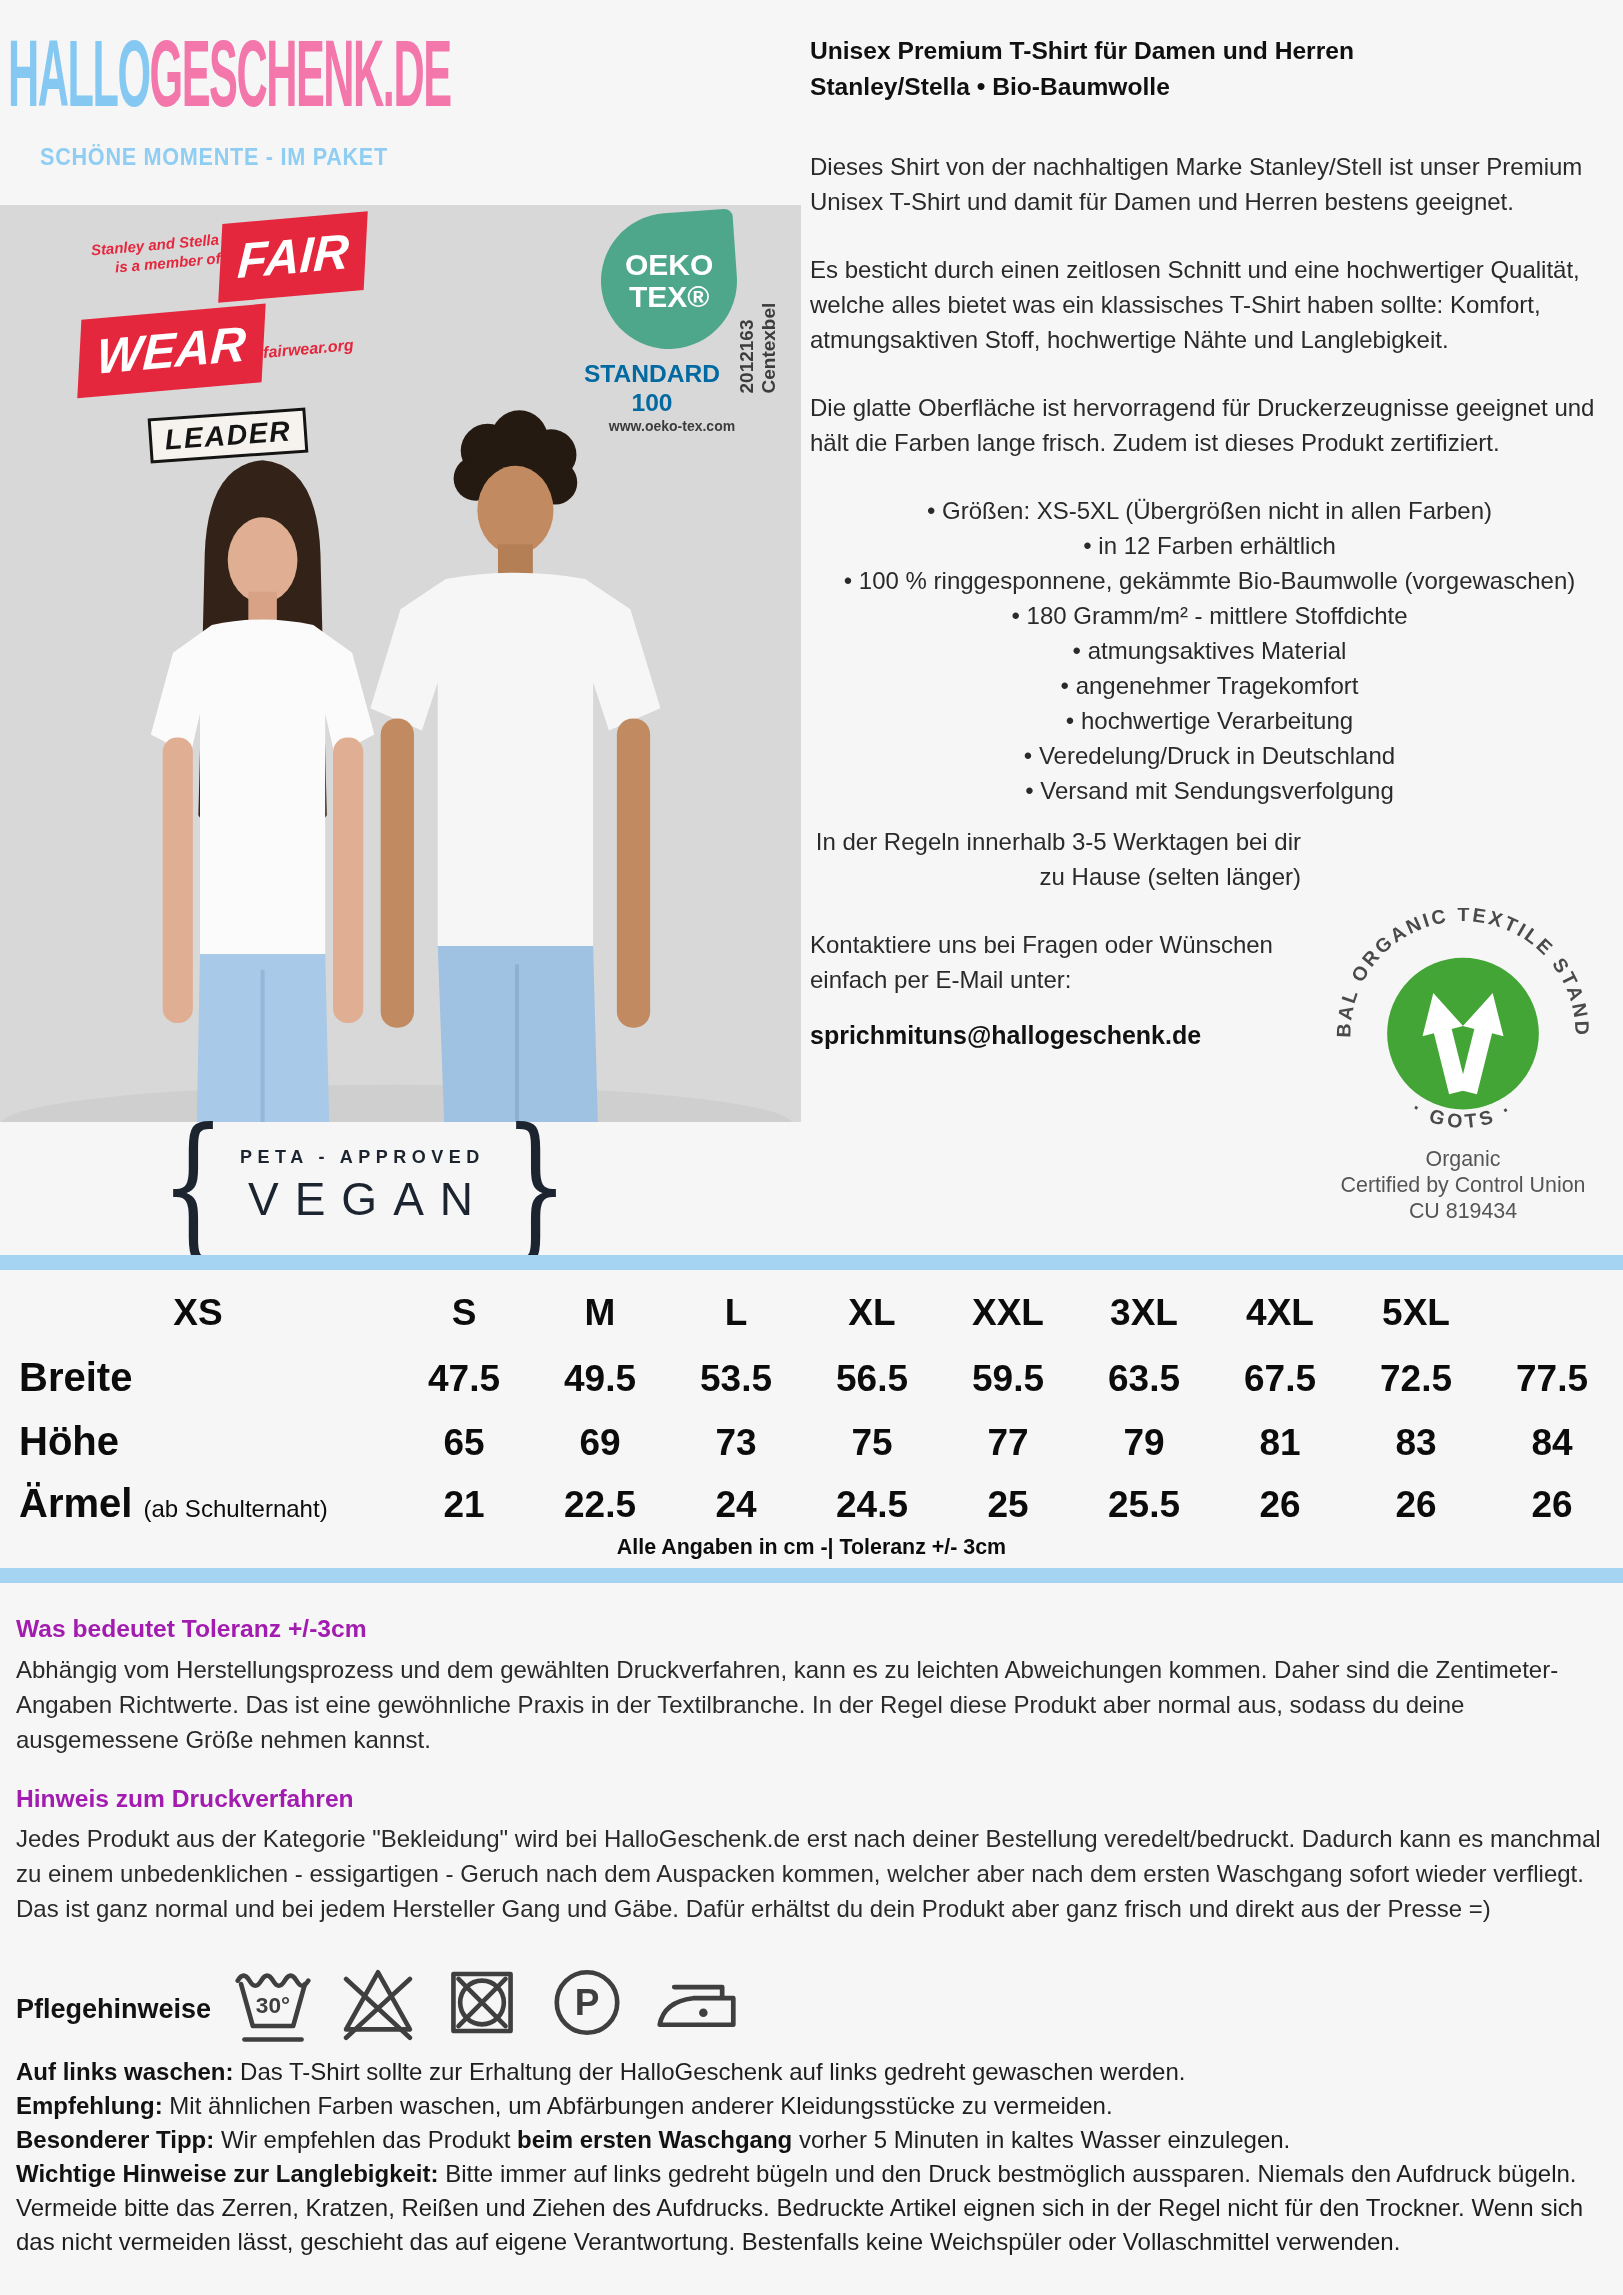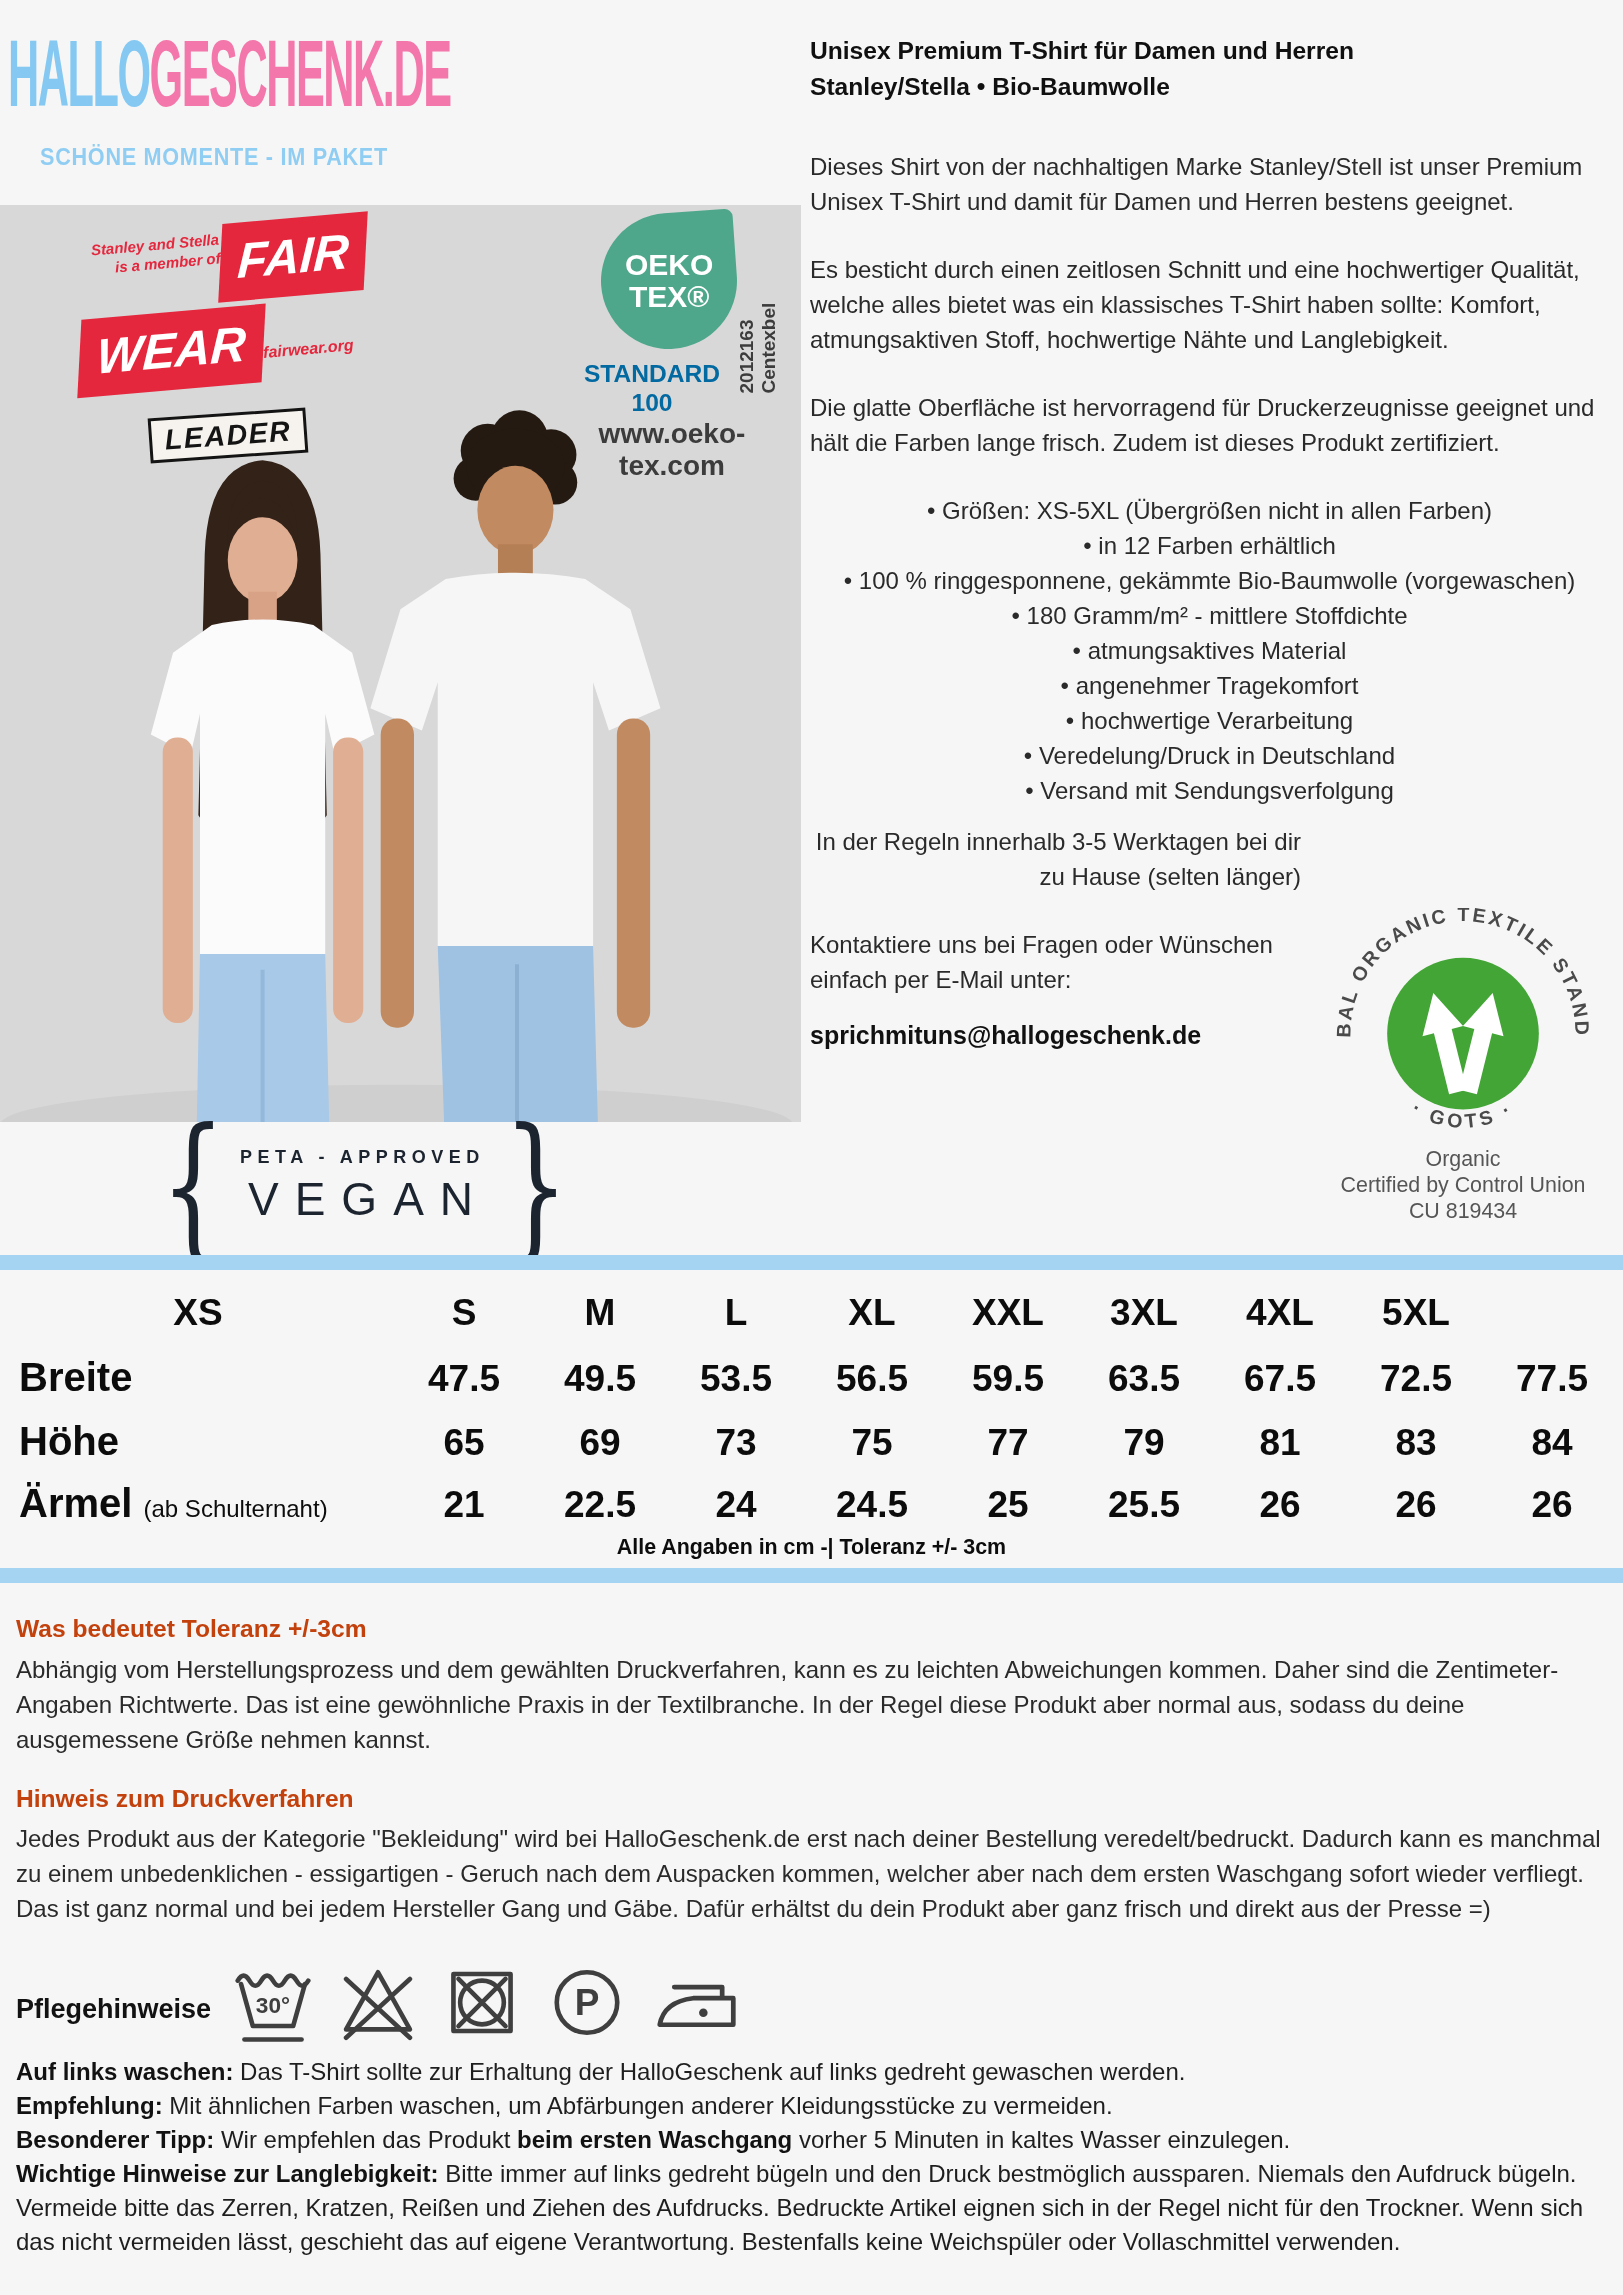--- a/index.html
+++ b/index.html
@@ -40,21 +40,21 @@
   .ot-drop{position:absolute;left:32px;top:0;width:136px;height:136px;background:#4fa78b;
            border-radius:50% 6% 50% 50%;display:flex;align-items:center;justify-content:center;
            transform:rotate(-4deg);}
   .ot-drop-inner{color:#fff;font-weight:800;font-size:30px;line-height:32px;text-align:center;
                  transform:rotate(4deg);}
   .ot-standard{position:absolute;left:0;top:147px;width:166px;text-align:center;color:#0369a1;
                font-weight:700;font-size:24.6px;line-height:28.5px;}
   .ot-cert{position:absolute;left:125px;top:95px;width:127px;text-align:left;color:#3c3c3c;
            font-weight:700;font-size:19px;line-height:22px;transform:rotate(-90deg);}
   .ot-url{position:absolute;left:-16px;top:205px;width:238px;text-align:center;color:#3c3c3c;
-          font-weight:700;font-size:28px;}
+          font-weight:700;font-size:14px;}
 
   
   .peta{position:absolute;left:190px;top:1127px;width:349px;height:119px;display:flex;
         align-items:center;justify-content:center;color:#1c2430;}
   .peta-brace{font-family:"DejaVu Serif",serif;font-size:103px;font-weight:400;line-height:1;
               transform:scaleY(1.5);}
   .peta-mid{margin:0 14.3px;text-align:left;}
   .peta-line1{font-size:18px;font-weight:700;letter-spacing:5.5px;}
   .peta-line2{font-size:46px;font-weight:400;letter-spacing:16px;margin-top:4.8px;text-indent:8px;}
 
@@ -79,21 +79,21 @@
   
   .trow{position:absolute;left:0;width:1623px;display:grid;grid-template-columns:396px repeat(9,136px);
         align-items:baseline;color:#0c0c0c;}
   .trow-1{top:1292px;} .trow-2{top:1355px;} .trow-3{top:1419px;} .trow-4{top:1481px;}
   .tlabel{padding-left:19px;font-size:40px;font-weight:700;white-space:nowrap;}
   .tsuffix{font-size:24px;font-weight:400;}
   .tcell{font-size:37px;font-weight:700;text-align:center;}
   .tcaption{position:absolute;left:0;top:1535px;width:1623px;text-align:center;font-size:21.4px;font-weight:700;color:#0c0c0c;}
 
   
-  .sec-heading{position:absolute;left:16px;font-size:24.6px;font-weight:700;color:#c2410c;}
+  .sec-heading{position:absolute;left:16px;font-size:24.6px;font-weight:700;color:#a21caf;}
   .sec-body{position:absolute;left:16px;width:1595px;font-size:24px;line-height:35px;color:#2a2a2a;}
   .h-tolerance{top:1615px;} .b-tolerance{top:1652px;}
   .h-print{top:1785px;} .b-print{top:1821px;}
   .care-label{position:absolute;left:16px;top:1994px;font-size:27px;font-weight:700;color:#121212;}
   .care-icons{position:absolute;left:231px;top:1958px;display:flex;gap:20.6px;align-items:center;}
   .care-icons svg{display:block;}
   .care-notes{position:absolute;left:16px;top:2055px;width:1596px;font-size:24px;line-height:34px;color:#1e1e1e;}
   .care-notes b{color:#121212;}
 </style>
 </head>

